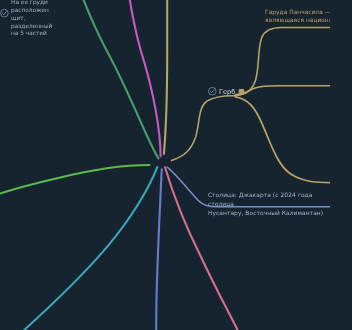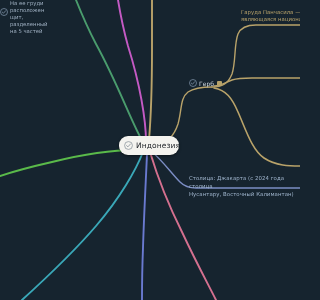--- a/index.html
+++ b/index.html
@@ -147,27 +147,20 @@
 
     <path d="M 156 146 C 168 142 174 136 178 124 C 182 110 180 98 188 92 C 194 88 202 87 212 87" fill="none" stroke="#b9a36a" stroke-width="1.4" stroke-linecap="round"></path>
 
     <path d="M 212 87 C 222 87 228 84 232 74 C 236 62 234 44 238 34 C 241 27 247 25 256 25 L 300 25" fill="none" stroke="#b9a36a" stroke-width="1.4" stroke-linecap="round"></path>
 
     <path d="M 214 86 C 222 86 226 82 232 80 C 238 78 244 78 252 78 L 300 78" fill="none" stroke="#b9a36a" stroke-width="1.4" stroke-linecap="round"></path>
 
     <path d="M 214 88 C 226 90 232 98 238 112 C 246 130 252 150 264 158 C 276 166 290 166 300 166" fill="none" stroke="#b9a36a" stroke-width="1.6" stroke-linecap="round"></path>
   </svg>
 
-  <div class="node" id="root-node">
-    <svg class="check" width="9" height="9" viewBox="0 0 16 16" xmlns="http://www.w3.org/2000/svg">
-      <circle cx="8" cy="8" r="7" fill="none" stroke="#8e979f" stroke-width="1.4"></circle>
-      <path d="M4.6 8.2 L7 10.4 L11.4 5.4" fill="none" stroke="#8e979f" stroke-width="1.5" stroke-linecap="round" stroke-linejoin="round"></path>
-    </svg>
-    <span id="root-label">Индонезия</span>
-  </div>
 
   <div class="text-node" id="node-garuda">Гаруда Панчасила —
 являющаяся национал</div>
 
   <div class="node topic" id="node-gerb">
     <svg class="check" width="8" height="8" viewBox="0 0 16 16" xmlns="http://www.w3.org/2000/svg">
       <circle cx="8" cy="8" r="7" fill="none" stroke="#7f93a8" stroke-width="1.5"></circle>
       <path d="M4.6 8.2 L7 10.4 L11.4 5.4" fill="none" stroke="#7f93a8" stroke-width="1.6" stroke-linecap="round" stroke-linejoin="round"></path>
     </svg>
     <span class="topic-label">Герб</span>

